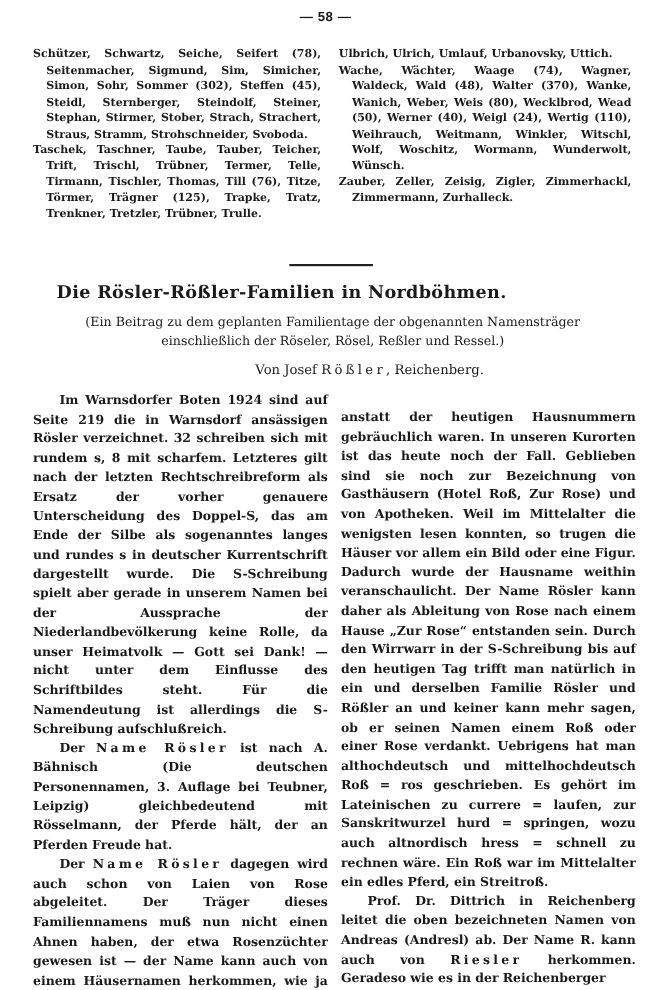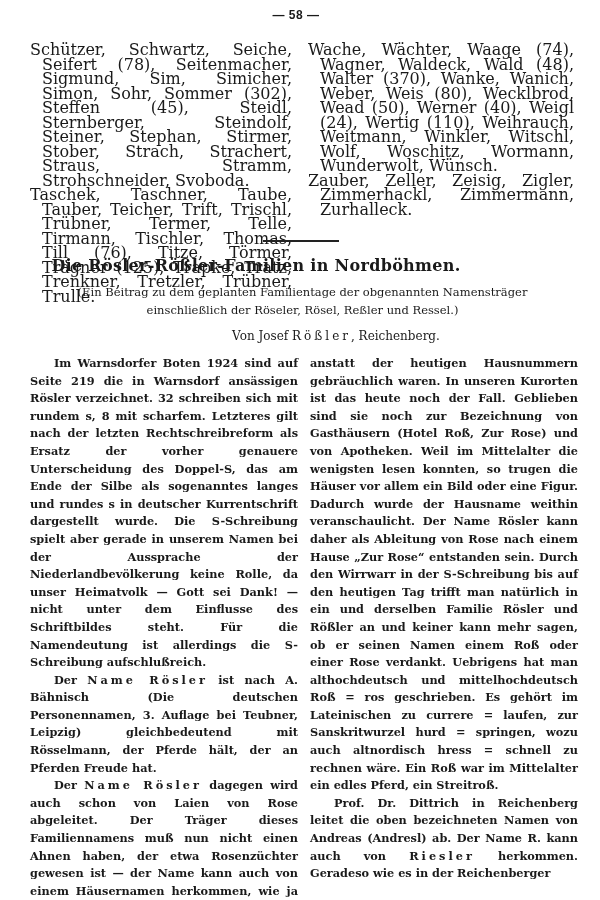--- a/index.html
+++ b/index.html
@@ -22,23 +22,23 @@
       width: 592px;
       text-align: center;
       font-family: "Liberation Sans", sans-serif;
       font-weight: bold;
       font-size: 12px;
       letter-spacing: 0.5px;
     }
     .index-col {
       position: absolute;
       top: 43px;
-      font-size: 16px;
+      font-size: 10px;
       line-height: 14.5px;
-      font-weight: normal;
+      font-weight: bold;
       text-align: justify;
     }
     .index-col.left { left: 30px; width: 262px; }
     .index-col.right { left: 308px; width: 266px; }
     .index-entry {
       padding-left: 12px;
       text-indent: -12px;
       margin: 0;
     }
     .rule {
@@ -85,33 +85,34 @@
       line-height: 17.6px;
       text-align: justify;
       font-weight: bold;
     }
     .body-col.left { left: 30px; width: 268px; }
     .body-col.right { left: 310px; width: 268px; }
     .body-col p {
       margin: 0;
       text-indent: 24px;
     }
-    .body-col p.cont { text-indent: 0; }
+    .body-col p.cont { text-indent: 0; margin-top: 16px; }
   </style>
 </head>
 <body>
 
 <div class="page-number">— 58 —</div>
 
 <div class="index-col left">
   <p class="index-entry">Schützer, Schwartz, Seiche, Seifert (78), Seitenmacher, Sigmund, Sim, Simicher, Simon, Sohr, Sommer (302), Steffen (45), Steidl, Sternberger, Steindolf, Steiner, Stephan, Stirmer, Stober, Strach, Strachert, Straus, Stramm, Strohschneider, Svoboda.</p>
   <p class="index-entry">Taschek, Taschner, Taube, Tauber, Teicher, Trift, Trischl, Trübner, Termer, Telle, Tirmann, Tischler, Thomas, Till (76), Titze, Törmer, Trägner (125), Trapke, Tratz, Trenkner, Tretzler, Trübner, Trulle.</p>
 </div>
 
 <div class="index-col right">
+  <p class="index-entry">Ulbrich, Ulrich, Umlauf, Urbanovsky, Uttich.</p>
   <p class="index-entry">Wache, Wächter, Waage (74), Wagner, Waldeck, Wald (48), Walter (370), Wanke, Wanich, Weber, Weis (80), Wecklbrod, Wead (50), Werner (40), Weigl (24), Wertig (110), Weihrauch, Weitmann, Winkler, Witschl, Wolf, Woschitz, Wormann, Wunderwolt, Wünsch.</p>
   <p class="index-entry">Zauber, Zeller, Zeisig, Zigler, Zimmerhackl, Zimmermann, Zurhalleck.</p>
 </div>
 
 <div class="rule"></div>
 
 <div class="article-title">Die Rösler-Rößler-Familien in Nordböhmen.</div>
 
 <div class="subtitle">
   <div>(Ein Beitrag zu dem geplanten Familientage der obgenannten Namensträger</div>

